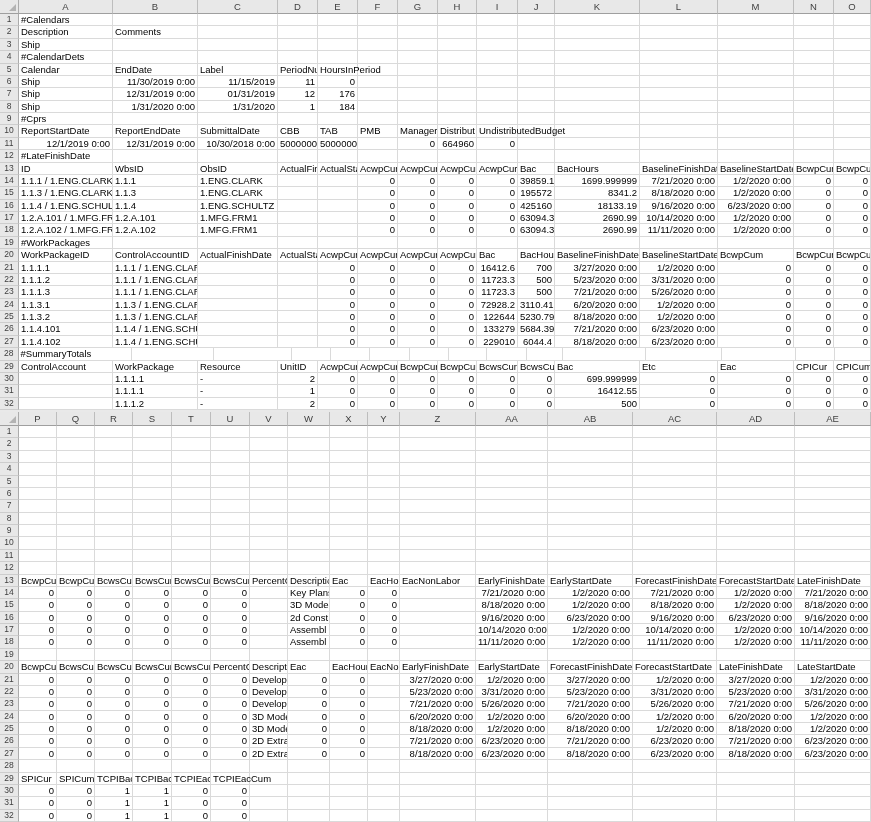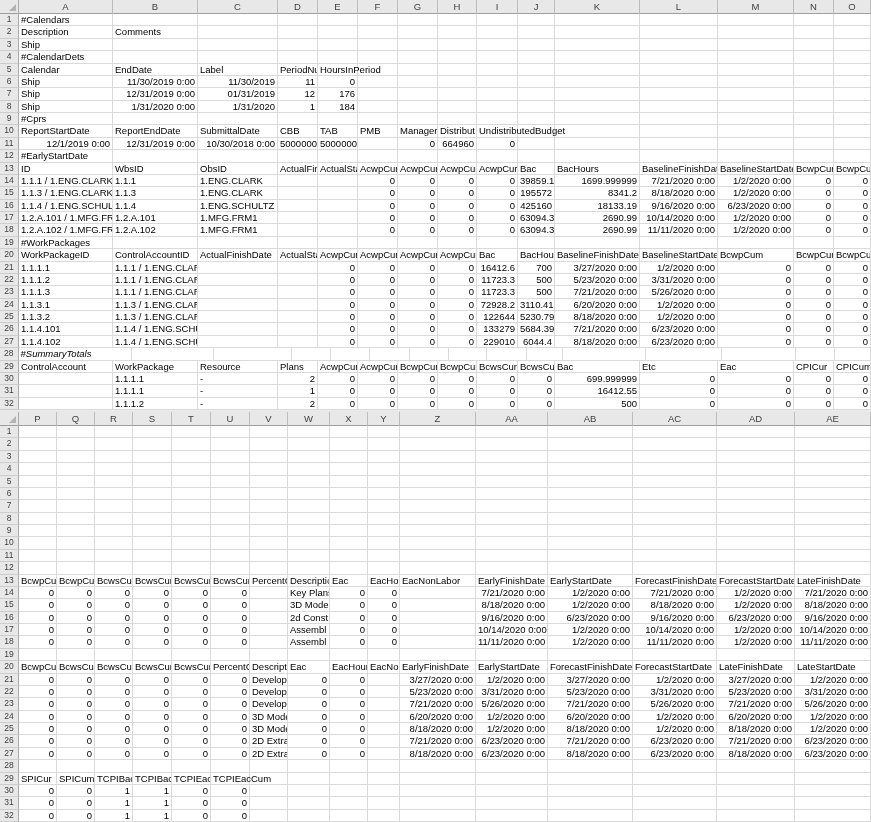--- a/index.html
+++ b/index.html
@@ -133,21 +133,21 @@
           <div class="cell" style="width: 85px;"></div>
           <div class="cell" style="width: 78px;"></div>
           <div class="cell" style="width: 76px;"></div>
           <div class="cell" style="width: 40px;"></div>
           <div class="cell" style="width: 37px;"></div>
         </div>
         <div class="row">
           <div class="rhead">6</div>
           <div class="cell" style="width: 94px;">Ship</div>
           <div class="cell r" style="width: 85px;">11/30/2019 0:00</div>
-          <div class="cell r" style="width: 80px;">11/30/2019</div>
+          <div class="cell r" style="width: 80px;">11/15/2019</div>
           <div class="cell r" style="width: 40px;">11</div>
           <div class="cell r" style="width: 40px;">0</div>
           <div class="cell" style="width: 40px;"></div>
           <div class="cell" style="width: 40px;"></div>
           <div class="cell" style="width: 39px;"></div>
           <div class="cell" style="width: 41px;"></div>
           <div class="cell" style="width: 37px;"></div>
           <div class="cell" style="width: 85px;"></div>
           <div class="cell" style="width: 78px;"></div>
           <div class="cell" style="width: 76px;"></div>
@@ -239,21 +239,21 @@
           <div class="cell r" style="width: 41px;">0</div>
           <div class="cell" style="width: 37px;"></div>
           <div class="cell" style="width: 85px;"></div>
           <div class="cell" style="width: 78px;"></div>
           <div class="cell" style="width: 76px;"></div>
           <div class="cell" style="width: 40px;"></div>
           <div class="cell" style="width: 37px;"></div>
         </div>
         <div class="row">
           <div class="rhead">12</div>
-          <div class="cell" style="width: 94px;">#EarlyStartDate</div>
+          <div class="cell" style="width: 94px;">#LateFinishDate</div>
           <div class="cell" style="width: 85px;"></div>
           <div class="cell" style="width: 80px;"></div>
           <div class="cell" style="width: 40px;"></div>
           <div class="cell" style="width: 40px;"></div>
           <div class="cell" style="width: 40px;"></div>
           <div class="cell" style="width: 40px;"></div>
           <div class="cell" style="width: 39px;"></div>
           <div class="cell" style="width: 41px;"></div>
           <div class="cell" style="width: 37px;"></div>
           <div class="cell" style="width: 85px;"></div>
@@ -527,42 +527,42 @@
           <div class="cell r" style="width: 41px;">229010</div>
           <div class="cell r" style="width: 37px;">6044.4</div>
           <div class="cell r" style="width: 85px;">8/18/2020 0:00</div>
           <div class="cell r" style="width: 78px;">6/23/2020 0:00</div>
           <div class="cell r" style="width: 76px;">0</div>
           <div class="cell r" style="width: 40px;">0</div>
           <div class="cell r" style="width: 37px;">0</div>
         </div>
         <div class="row">
           <div class="rhead">28</div>
-          <div class="cell" style="width: 116px; font-style: italic;">#SummaryTotals</div>
+          <div class="cell" style="width: 116px;">#SummaryTotals</div>
           <div class="cell" style="width: 85px;"></div>
           <div class="cell" style="width: 80px;"></div>
           <div class="cell" style="width: 40px;"></div>
           <div class="cell" style="width: 40px;"></div>
           <div class="cell" style="width: 40px;"></div>
           <div class="cell" style="width: 40px;"></div>
           <div class="cell" style="width: 39px;"></div>
           <div class="cell" style="width: 41px;"></div>
           <div class="cell" style="width: 37px;"></div>
           <div class="cell" style="width: 85px;"></div>
           <div class="cell" style="width: 78px;"></div>
           <div class="cell" style="width: 76px;"></div>
           <div class="cell" style="width: 40px;"></div>
           <div class="cell" style="width: 37px;"></div>
         </div>
         <div class="row">
           <div class="rhead">29</div>
           <div class="cell" style="width: 94px;">ControlAccount</div>
           <div class="cell" style="width: 85px;">WorkPackage</div>
           <div class="cell" style="width: 80px;">Resource</div>
-          <div class="cell" style="width: 40px;">Plans</div>
+          <div class="cell" style="width: 40px;">UnitID</div>
           <div class="cell" style="width: 40px;">AcwpCum</div>
           <div class="cell" style="width: 40px;">AcwpCur</div>
           <div class="cell" style="width: 40px;">BcwpCum</div>
           <div class="cell" style="width: 39px;">BcwpCur</div>
           <div class="cell" style="width: 41px;">BcwsCum</div>
           <div class="cell" style="width: 37px;">BcwsCur</div>
           <div class="cell" style="width: 85px;">Bac</div>
           <div class="cell" style="width: 78px;">Etc</div>
           <div class="cell" style="width: 76px;">Eac</div>
           <div class="cell" style="width: 40px;">CPICur</div>

